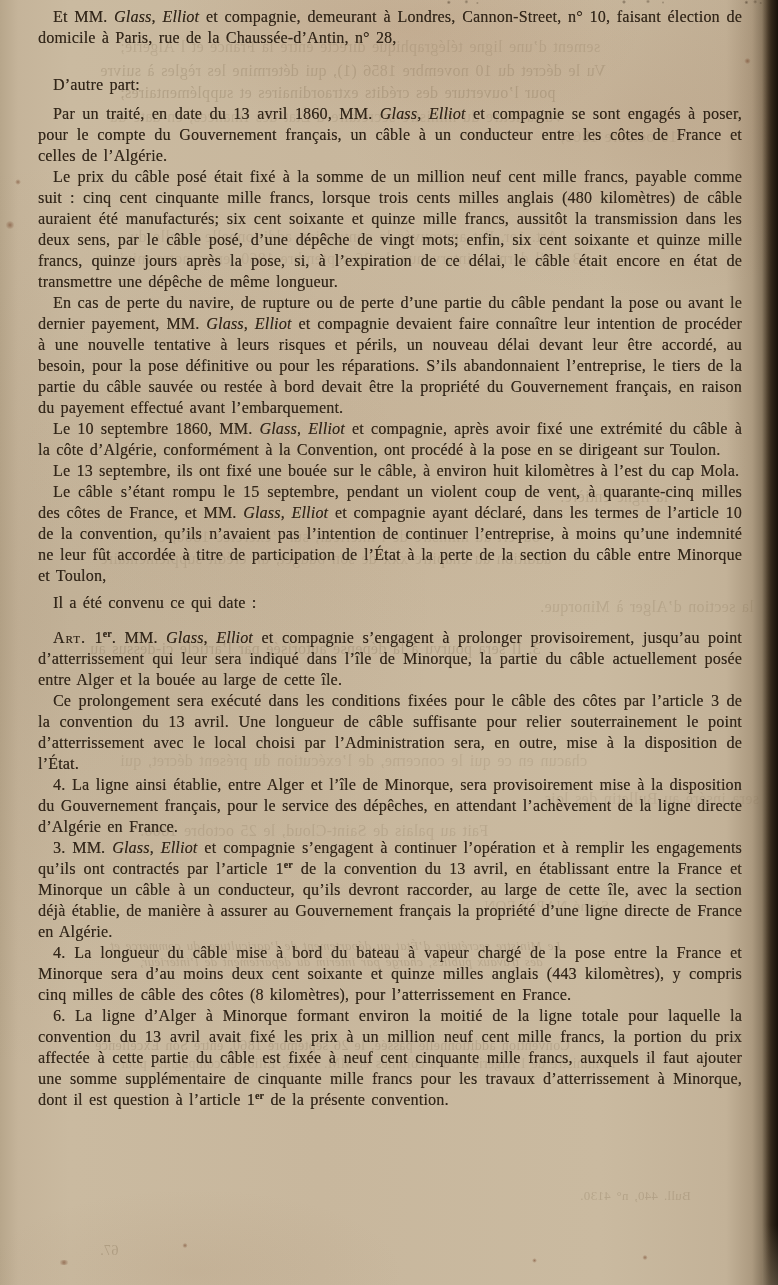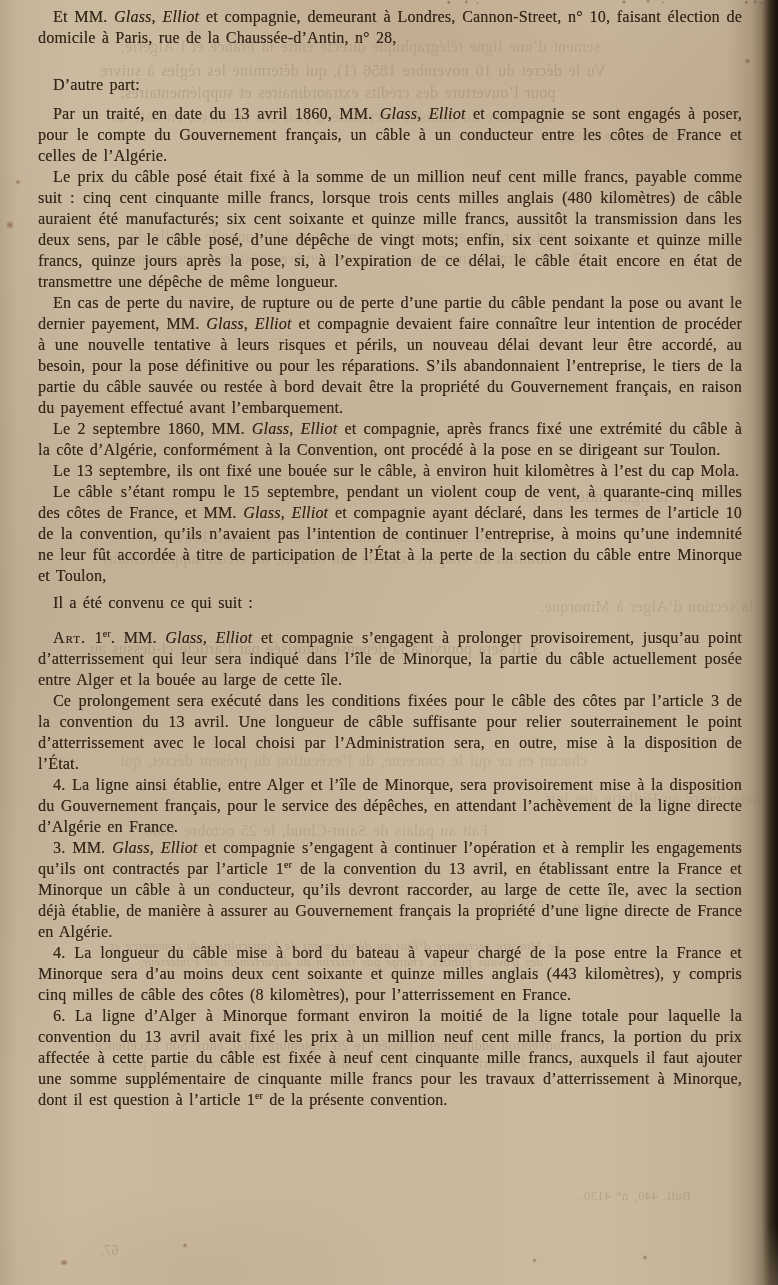--- a/index.html
+++ b/index.html
@@ -44,21 +44,21 @@
     color: #322619;
     font-size: 16px;
     line-height: 21px;
     text-align: justify;
     letter-spacing: 0.2px;
     word-spacing: 2px;
   }
   .para { margin: 0; text-indent: 15px; text-shadow: 0.2px 0.2px 0.35px rgba(44,33,21,0.55); }
   .it { font-style: italic; }
   .sc { font-variant: small-caps; letter-spacing: 1px; }
-  .sup { vertical-align: super; font-size: 0.62em; line-height: 0; }
+  .sup { vertical-align: super; font-size: 0.62em; line-height: 0; font-weight: bold; }
   
   .speck {
     position: absolute; z-index: 3; border-radius: 50%;
     background: radial-gradient(circle, rgba(112,62,36,0.55), rgba(112,62,36,0) 70%);
   }
   .s1 { left: 5px;  top: 221px;  width: 10px; height: 8px; }
   .s2 { left: 15px; top: 179px;  width: 6px;  height: 6px; }
   .s3 { left: 744px; top: 58px;  width: 7px;  height: 6px; }
   .s4 { left: 58px; top: 1260px; width: 12px; height: 5px; }
   .s5 { left: 532px; top: 1258px; width: 5px; height: 5px; }
@@ -105,24 +105,24 @@
       <div class="ghost" style="top: 1188px; left: 580px; font-size: 13px; opacity: 0.26;">Bull. 440, n° 4130.</div>
       <div class="ghost" style="top: 1243px; left: 100px; font-size: 14px; opacity: 0.32;">67.</div>
     </div>
 
   <div class="textblock">
       <p class="para"><span>Et MM. </span><span class="it">Glass</span><span>, </span><span class="it">Elliot</span><span> et compagnie, demeurant à Londres, Cannon-Street, n° 10, faisant élection de domicile à Paris, rue de la Chaussée-d’Antin, n° 28,</span></p>
       <p class="para" style="margin-top: 26px;"><span>D’autre part:</span></p>
       <p class="para" style="margin-top: 8px;"><span>Par un traité, en date du 13 avril 1860, MM. </span><span class="it">Glass</span><span>, </span><span class="it">Elliot</span><span> et compagnie se sont engagés à poser, pour le compte du Gouvernement français, un câble à un conducteur entre les côtes de France et celles de l’Algérie.</span></p>
       <p class="para"><span>Le prix du câble posé était fixé à la somme de un million neuf cent mille francs, payable comme suit : cinq cent cinquante mille francs, lorsque trois cents milles anglais (480 kilomètres) de câble auraient été manufacturés; six cent soixante et quinze mille francs, aussitôt la transmission dans les deux sens, par le câble posé, d’une dépêche de vingt mots; enfin, six cent soixante et quinze mille francs, quinze jours après la pose, si, à l’expiration de ce délai, le câble était encore en état de transmettre une dépêche de même longueur.</span></p>
       <p class="para"><span>En cas de perte du navire, de rupture ou de perte d’une partie du câble pendant la pose ou avant le dernier payement, MM. </span><span class="it">Glass</span><span>, </span><span class="it">Elliot</span><span> et compagnie devaient faire connaître leur intention de procéder à une nouvelle tentative à leurs risques et périls, un nouveau délai devant leur être accordé, au besoin, pour la pose définitive ou pour les réparations. S’ils abandonnaient l’entreprise, le tiers de la partie du câble sauvée ou restée à bord devait être la propriété du Gouvernement français, en raison du payement effectué avant l’embarquement.</span></p>
-      <p class="para"><span>Le 2 septembre 1860, MM. </span><span class="it">Glass</span><span>, </span><span class="it">Elliot</span><span> et compagnie, après francs fixé une extrémité du câble à la côte d’Algérie, conformément à la Convention, ont procédé à la pose en se dirigeant sur Toulon.</span></p>
+      <p class="para"><span>Le 10 septembre 1860, MM. </span><span class="it">Glass</span><span>, </span><span class="it">Elliot</span><span> et compagnie, après avoir fixé une extrémité du câble à la côte d’Algérie, conformément à la Convention, ont procédé à la pose en se dirigeant sur Toulon.</span></p>
       <p class="para"><span>Le 13 septembre, ils ont fixé une bouée sur le câble, à environ huit kilomètres à l’est du cap Mola.</span></p>
       <p class="para"><span>Le câble s’étant rompu le 15 septembre, pendant un violent coup de vent, à quarante-cinq milles des côtes de France, et MM. </span><span class="it">Glass</span><span>, </span><span class="it">Elliot</span><span> et compagnie ayant déclaré, dans les termes de l’article 10 de la convention, qu’ils n’avaient pas l’intention de continuer l’entreprise, à moins qu’une indemnité ne leur fût accordée à titre de participation de l’État à la perte de la section du câble entre Minorque et Toulon,</span></p>
-      <p class="para" style="margin-top: 6px;"><span>Il a été convenu ce qui suit :</span></p>
+      <p class="para" style="margin-top: 6px;"><span>Il a été convenu ce qui date :</span></p>
       <p class="para" style="margin-top: 14px;"><span class="sc">Art.</span><span> 1</span><span class="sup">er</span><span>. MM. </span><span class="it">Glass</span><span>, </span><span class="it">Elliot</span><span> et compagnie s’engagent à prolonger provisoirement, jusqu’au point d’atterrissement qui leur sera indiqué dans l’île de Minorque, la partie du câble actuellement posée entre Alger et la bouée au large de cette île.</span></p>
       <p class="para"><span>Ce prolongement sera exécuté dans les conditions fixées pour le câble des côtes par l’article 3 de la convention du 13 avril. Une longueur de câble suffisante pour relier souterrainement le point d’atterrissement avec le local choisi par l’Administration sera, en outre, mise à la disposition de l’État.</span></p>
       <p class="para"><span>4. La ligne ainsi établie, entre Alger et l’île de Minorque, sera provisoirement mise à la disposition du Gouvernement français, pour le service des dépêches, en attendant l’achèvement de la ligne directe d’Algérie en France.</span></p>
       <p class="para"><span>3. MM. </span><span class="it">Glass</span><span>, </span><span class="it">Elliot</span><span> et compagnie s’engagent à continuer l’opération et à remplir les engagements qu’ils ont contractés par l’article 1</span><span class="sup">er</span><span> de la convention du 13 avril, en établissant entre la France et Minorque un câble à un conducteur, qu’ils devront raccorder, au large de cette île, avec la section déjà établie, de manière à assurer au Gouvernement français la propriété d’une ligne directe de France en Algérie.</span></p>
       <p class="para"><span>4. La longueur du câble mise à bord du bateau à vapeur chargé de la pose entre la France et Minorque sera d’au moins deux cent soixante et quinze milles anglais (443 kilomètres), y compris cinq milles de câble des côtes (8 kilomètres), pour l’atterrissement en France.</span></p>
       <p class="para"><span>6. La ligne d’Alger à Minorque formant environ la moitié de la ligne totale pour laquelle la convention du 13 avril avait fixé les prix à un million neuf cent mille francs, la portion du prix affectée à cette partie du câble est fixée à neuf cent cinquante mille francs, auxquels il faut ajouter une somme supplémentaire de cinquante mille francs pour les travaux d’atterrissement à Minorque, dont il est question à l’article 1</span><span class="sup">er</span><span> de la présente convention.</span></p>
     </div>
 
   <div class="speck s1"></div>
   <div class="speck s2"></div>

